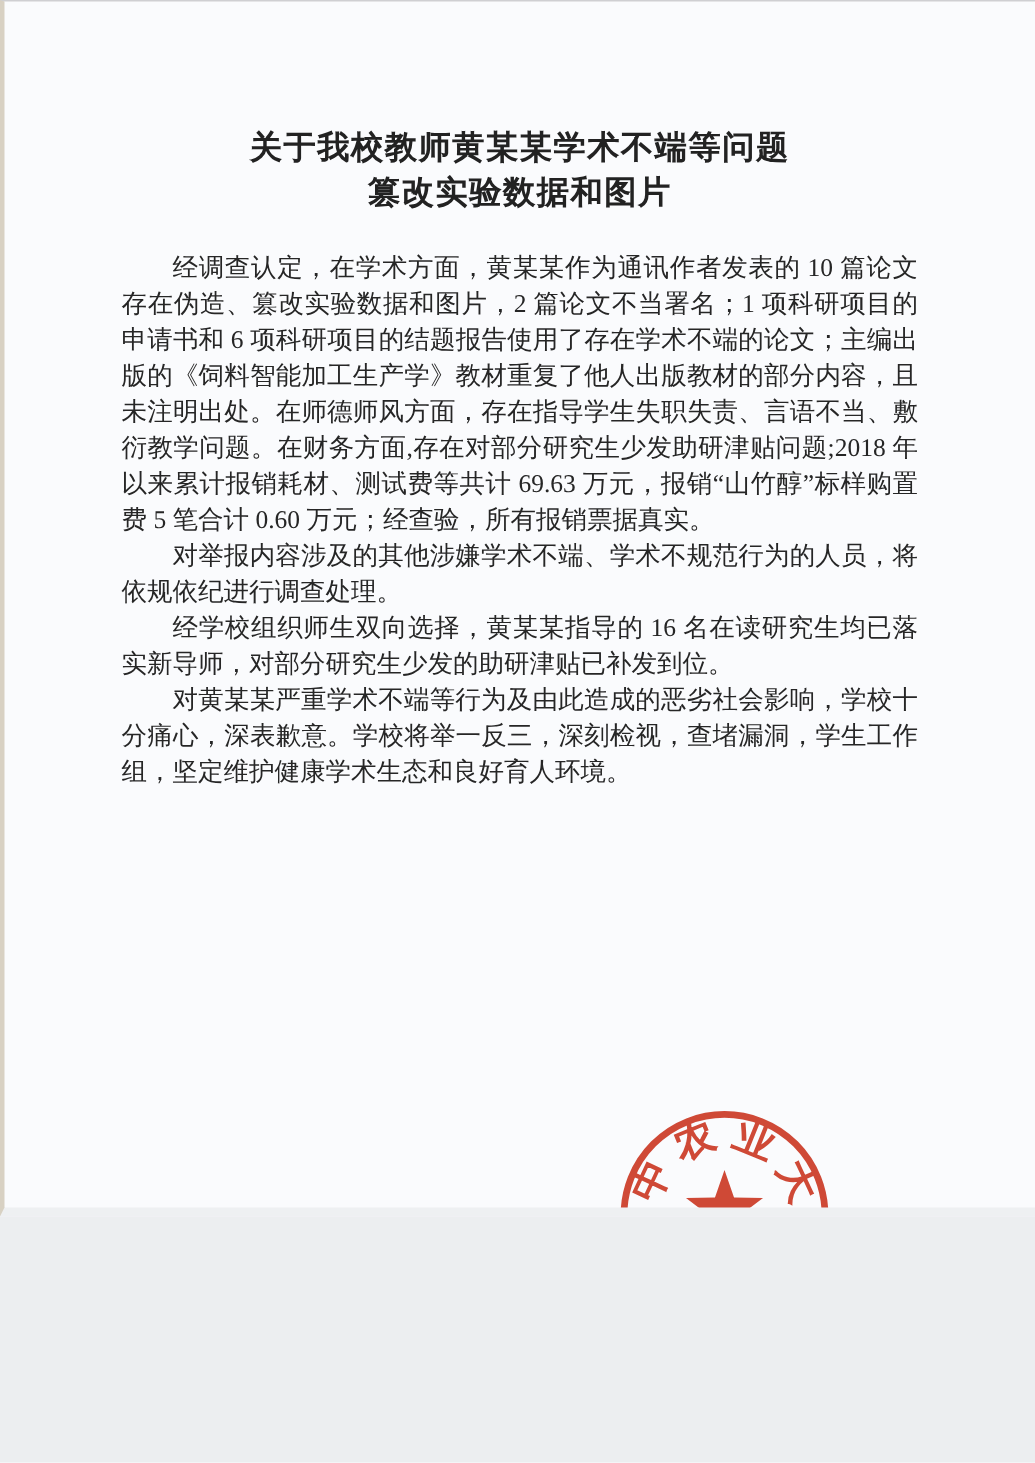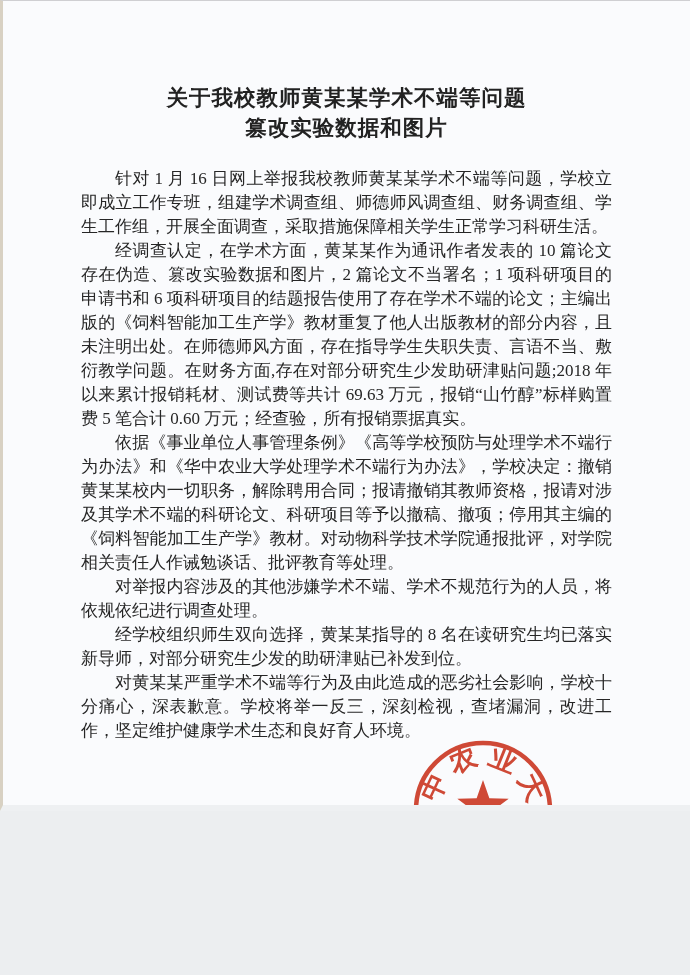--- a/index.html
+++ b/index.html
@@ -92,26 +92,24 @@
 <body>
 
 <div class="page">
 
   <div class="content">
     <div class="title">
       <div>关于我校教师黄某某学术不端等问题</div>
       <div>篡改实验数据和图片</div>
     </div>
 
-    <p class="para">针对 1 月 16 日网上举报我校教师黄某某学术不端等问题，学校立即成立工作专班，组建学术调查组、师德师风调查组、财务调查组、学生工作组，开展全面调查，采取措施保障相关学生正常学习科研生活。</p>
     <p class="para">经调查认定，在学术方面，黄某某作为通讯作者发表的 10 篇论文存在伪造、篡改实验数据和图片，2 篇论文不当署名；1 项科研项目的申请书和 6 项科研项目的结题报告使用了存在学术不端的论文；主编出版的《饲料智能加工生产学》教材重复了他人出版教材的部分内容，且未注明出处。在师德师风方面，存在指导学生失职失责、言语不当、敷衍教学问题。在财务方面,存在对部分研究生少发助研津贴问题;2018 年以来累计报销耗材、测试费等共计 69.63 万元，报销“山竹醇”标样购置费 5 笔合计 0.60 万元；经查验，所有报销票据真实。</p>
-    <p class="para">依据《事业单位人事管理条例》《高等学校预防与处理学术不端行为办法》和《华中农业大学处理学术不端行为办法》，学校决定：撤销黄某某校内一切职务，解除聘用合同；报请撤销其教师资格，报请对涉及其学术不端的科研论文、科研项目等予以撤稿、撤项；停用其主编的《饲料智能加工生产学》教材。对动物科学技术学院通报批评，对学院相关责任人作诫勉谈话、批评教育等处理。</p>
     <p class="para">对举报内容涉及的其他涉嫌学术不端、学术不规范行为的人员，将依规依纪进行调查处理。</p>
-    <p class="para">经学校组织师生双向选择，黄某某指导的 8 名在读研究生均已落实新导师，对部分研究生少发的助研津贴已补发到位。</p>
-    <p class="para">对黄某某严重学术不端等行为及由此造成的恶劣社会影响，学校十分痛心，深表歉意。学校将举一反三，深刻检视，查堵漏洞，改进工作，坚定维护健康学术生态和良好育人环境。</p>
+    <p class="para">经学校组织师生双向选择，黄某某指导的 16 名在读研究生均已落实新导师，对部分研究生少发的助研津贴已补发到位。</p>
+    <p class="para">对黄某某严重学术不端等行为及由此造成的恶劣社会影响，学校十分痛心，深表歉意。学校将举一反三，深刻检视，查堵漏洞，学生工作组，坚定维护健康学术生态和良好育人环境。</p>
   </div>
 
   <div class="sig-org">华中农业大学</div>
   <div class="sig-date">2024 年 2 月 6 日</div>
 
   <svg class="seal" width="146" height="146" viewBox="0 0 146 146" aria-hidden="true">
     <circle cx="73" cy="73" r="67"></circle>
     <polygon points="0,-27 6.35,-8.74 25.68,-8.34 10.27,3.34 15.87,21.84 0,10.8 -15.87,21.84 -10.27,3.34 -25.68,-8.34 -6.35,-8.74" transform="translate(73,70)"></polygon>
     <text x="0" y="0" transform="translate(24.1,95.8) rotate(-115)">华</text>
     <text x="0" y="0" transform="translate(24.1,50.2) rotate(-65)">中</text>

